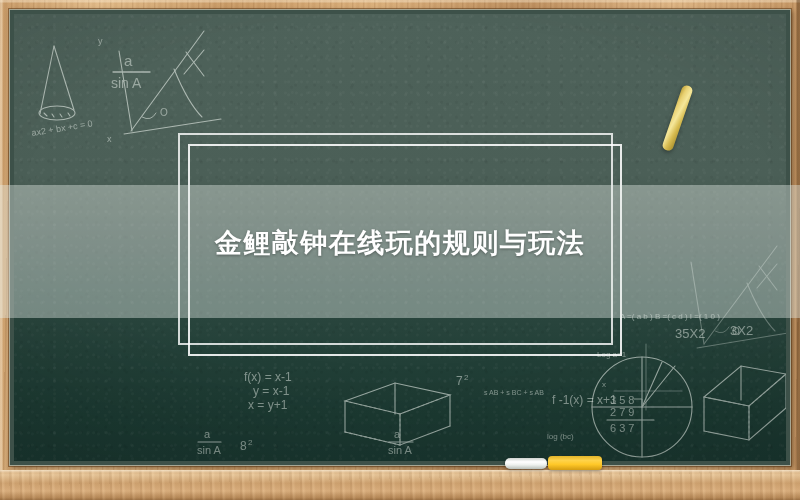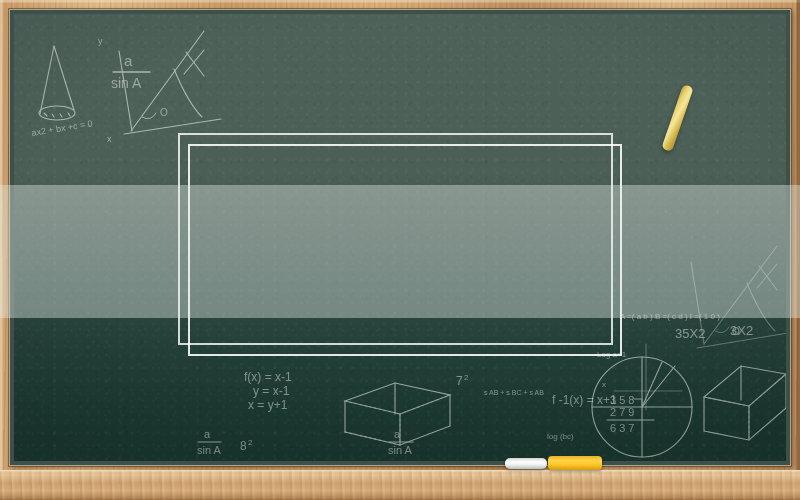--- a/index.html
+++ b/index.html
@@ -284,20 +284,21 @@
     </div>
 
     <div class="board-vignette"></div>
   </div>
 
   <div class="rect-outer"></div>
   <div class="rect-inner"></div>
 
   <div class="band"></div>
 
+  <div class="title">金鲤敲钟在线玩的规则与玩法</div>
 
   <div class="chalk-stick chalk-angled"></div>
 
   <div class="ledge">
     <div class="ledge-grain"></div>
     <div class="ledge-top"></div>
   </div>
   <div class="chalk-stick chalk-white"></div>
   <div class="chalk-stick chalk-yellow"></div>
 

